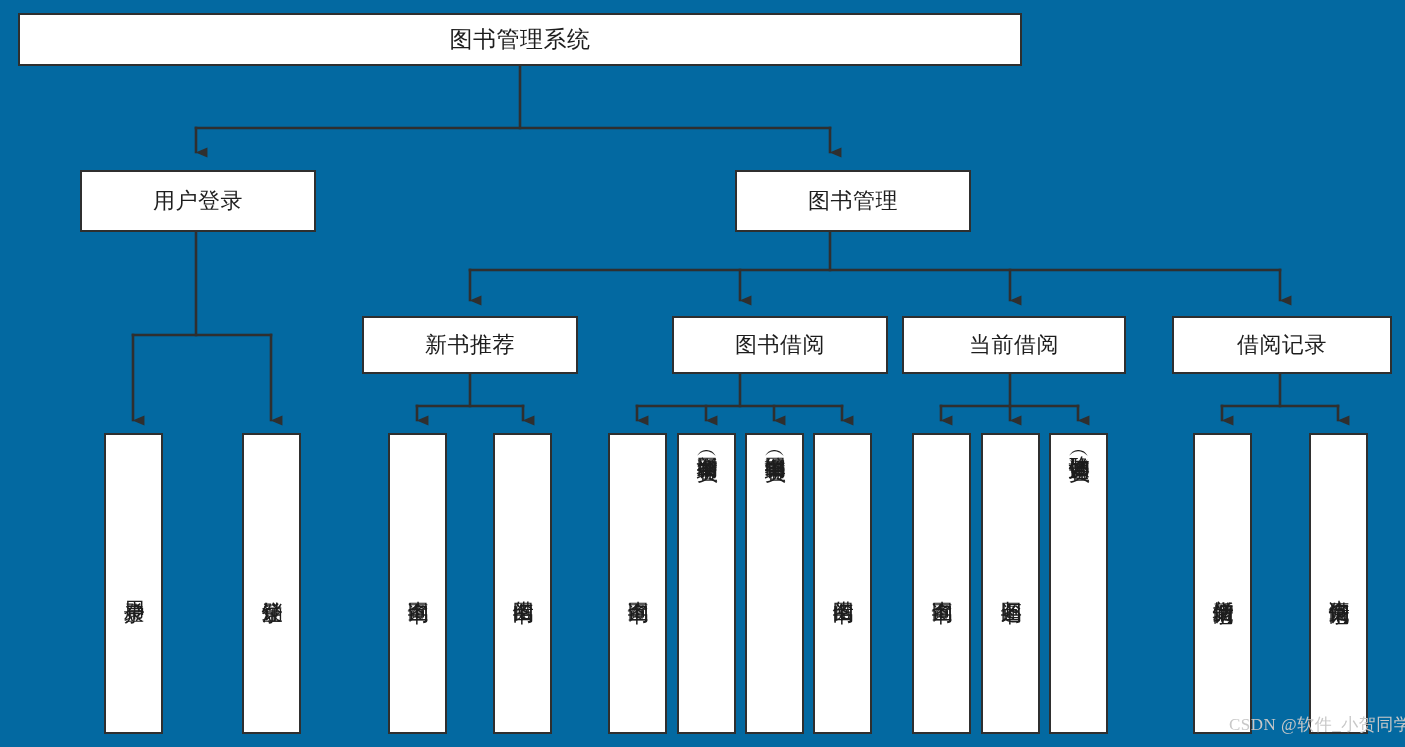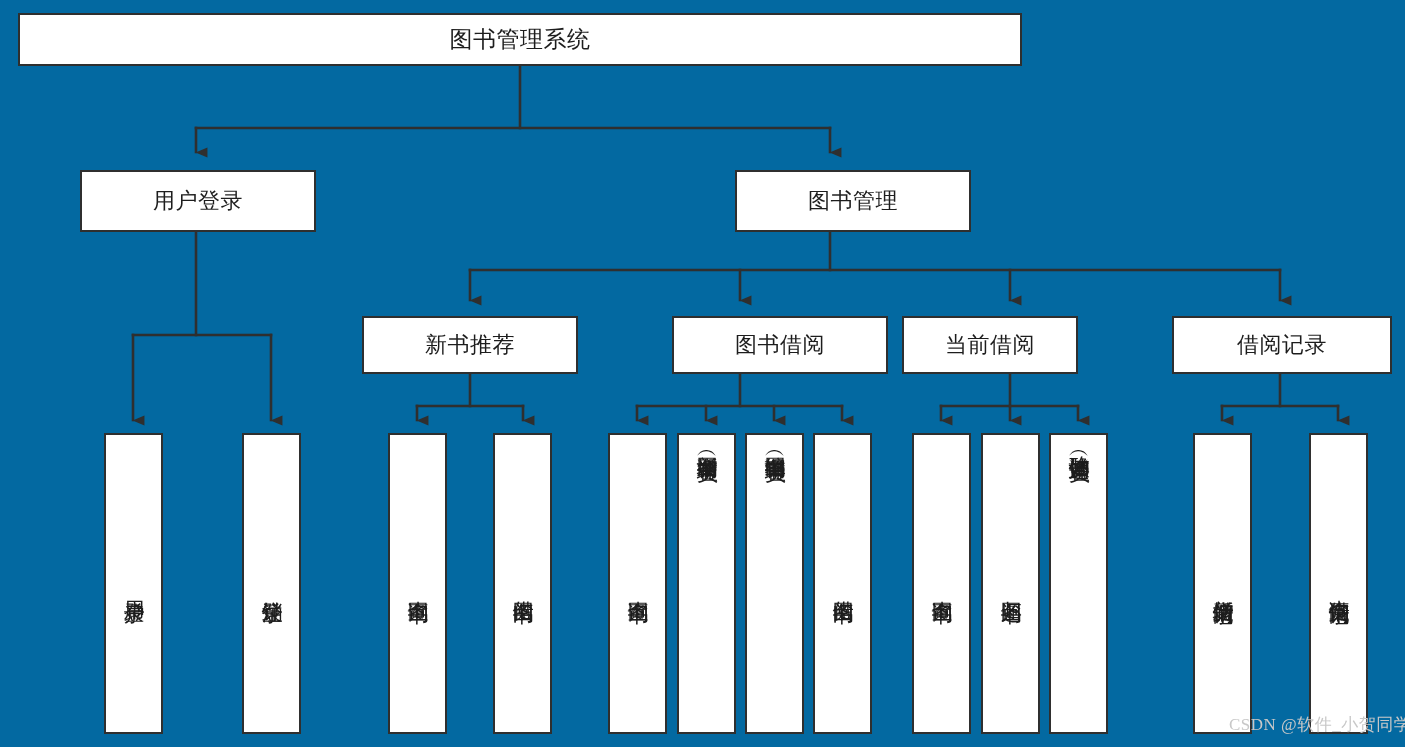--- a/index.html
+++ b/index.html
@@ -147,21 +147,21 @@
   <div class="node horiz" style="left:712px; top:170px; width:236px; height:62px;margin-left:23px;">
     <span class="label">图书管理</span>
   </div>
 
   <div class="node horiz" style="left:362px; top:316px; width:216px; height:58px;">
     <span class="label">新书推荐</span>
   </div>
   <div class="node horiz" style="left:632px; top:316px; width:216px; height:58px;margin-left:40px;">
     <span class="label">图书借阅</span>
   </div>
-  <div class="node horiz" style="left:902px; top:316px; width:176px; height:58px;">
+  <div class="node horiz" style="left:902px; top:316px; width:224px; height:58px;">
     <span class="label">当前借阅</span>
   </div>
   <div class="node horiz" style="left:1172px; top:316px; width:220px; height:58px;">
     <span class="label">借阅记录</span>
   </div>
 
   <div class="node vert mid" style="left:104px; top:433px; width:59px; height:301px;">
     <span class="label">用户登录</span>
   </div>
   <div class="node vert mid" style="left:242px; top:433px; width:59px; height:301px;">

